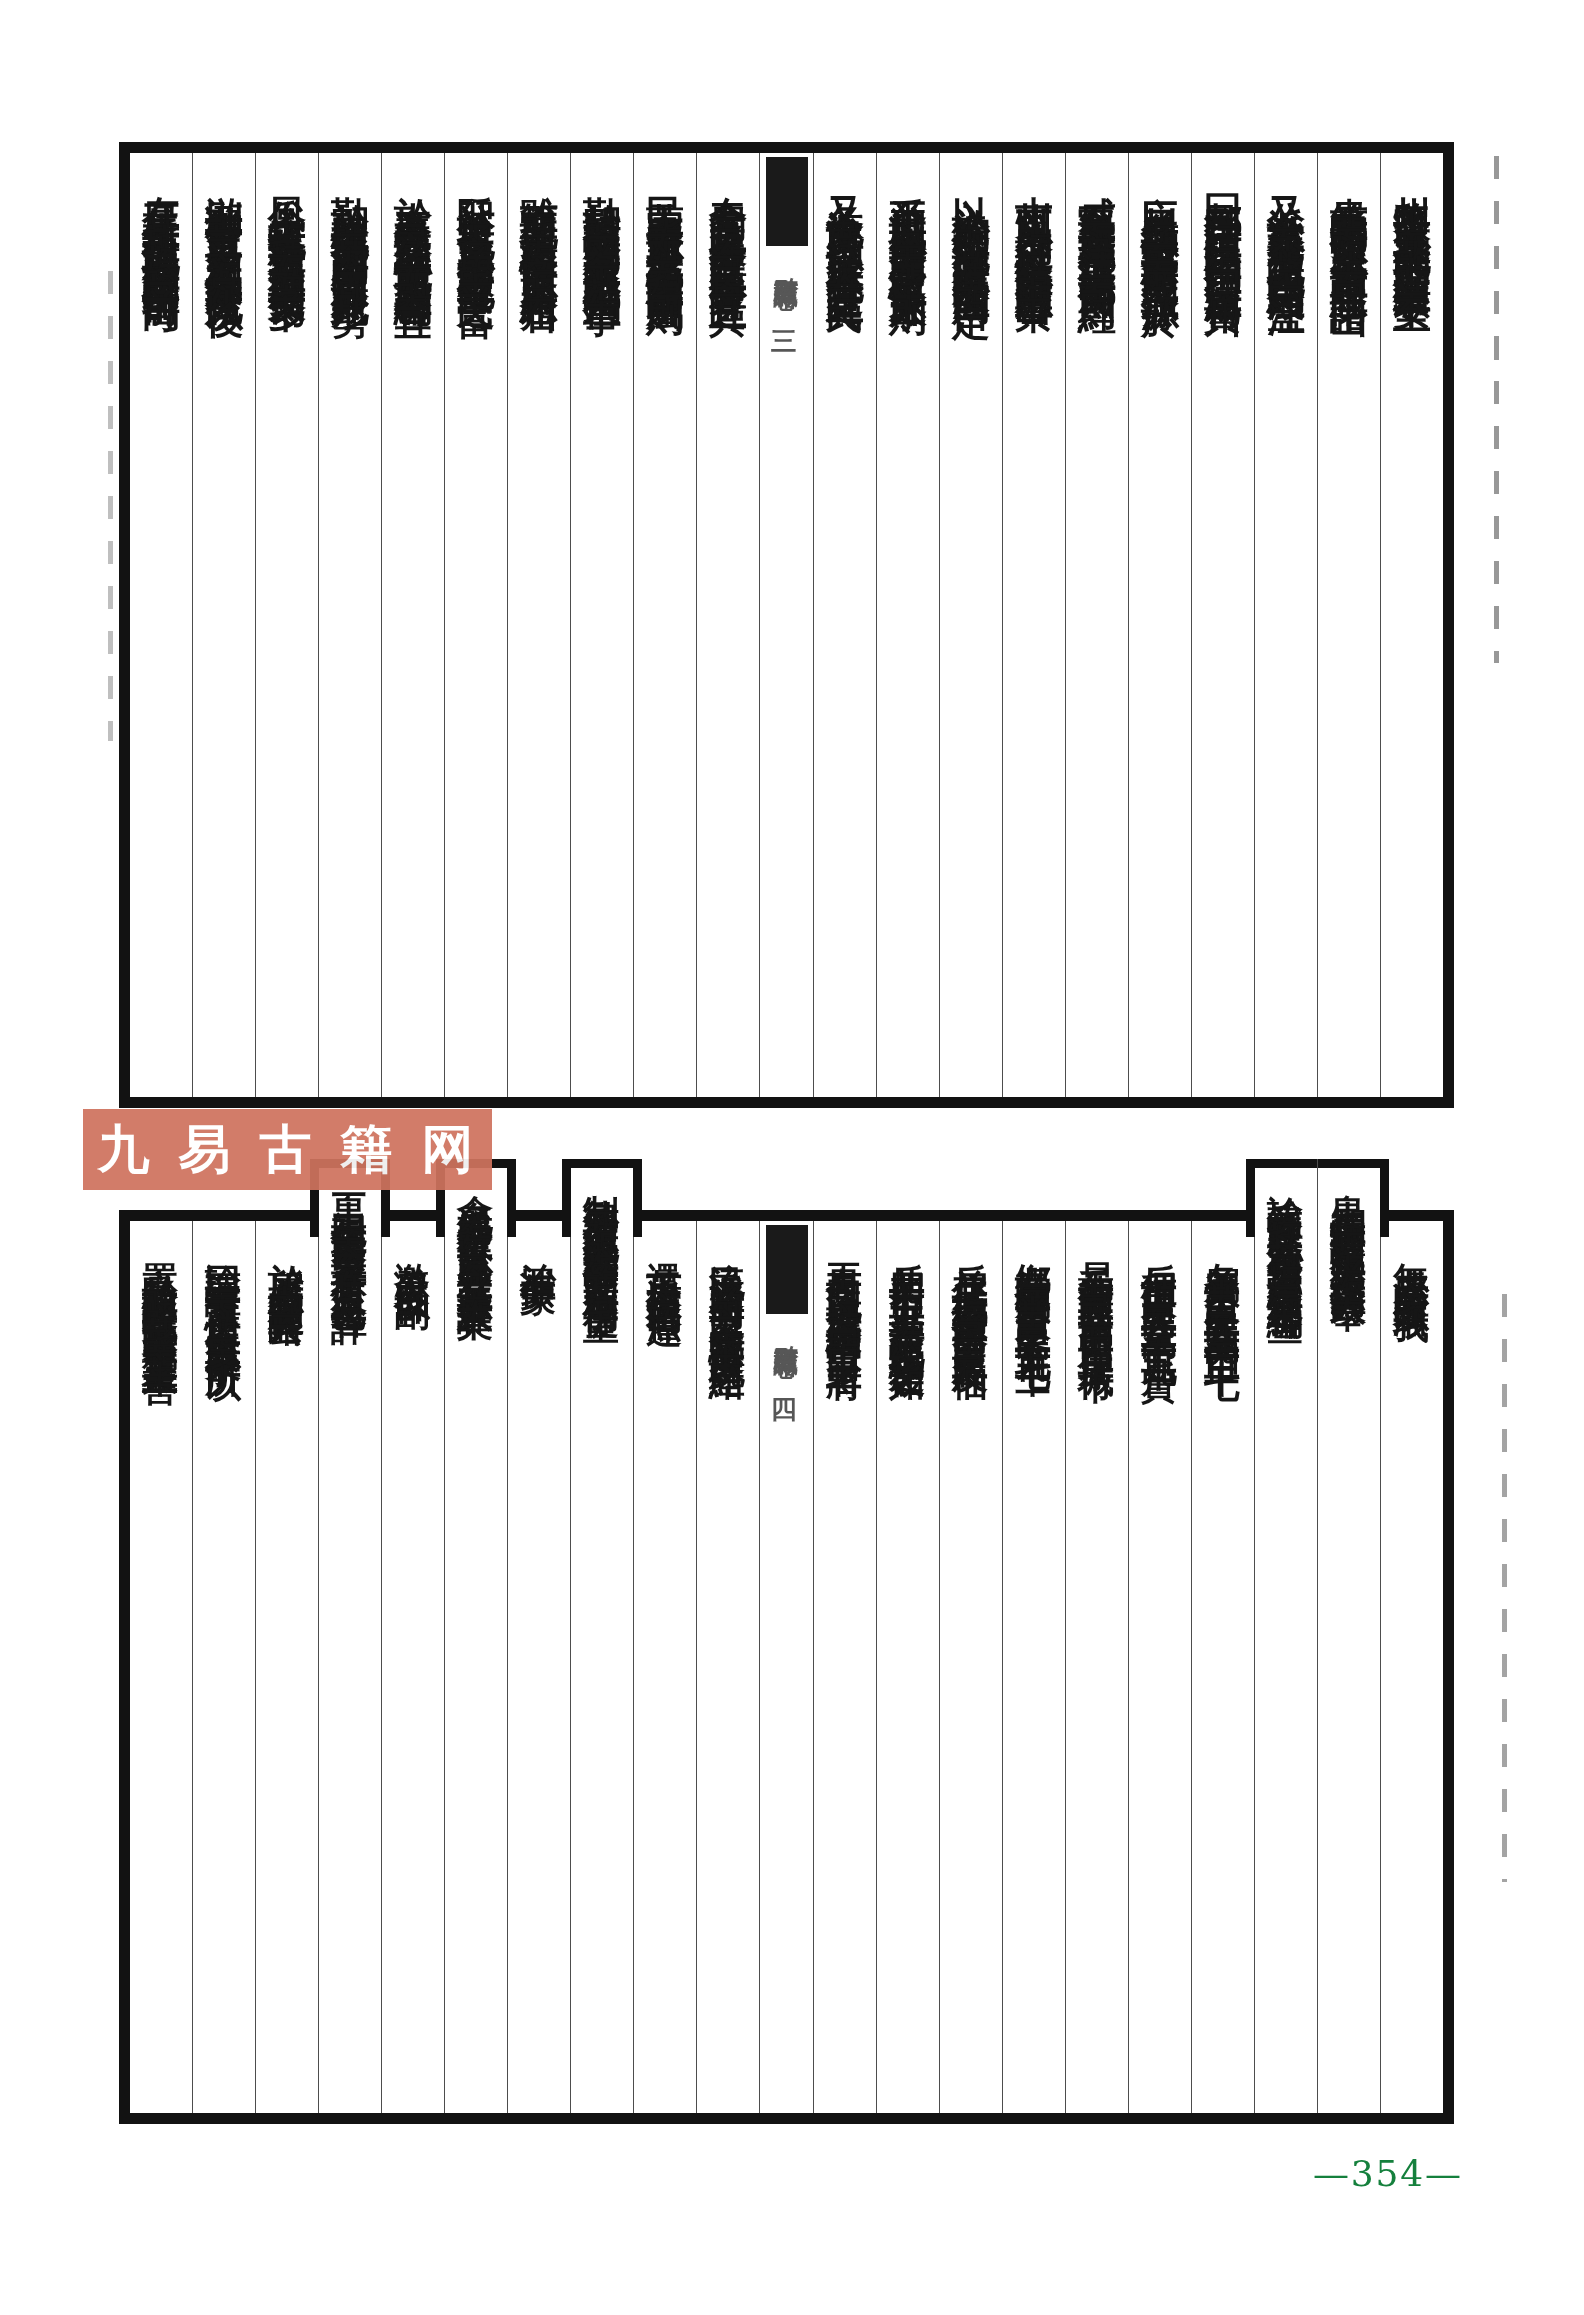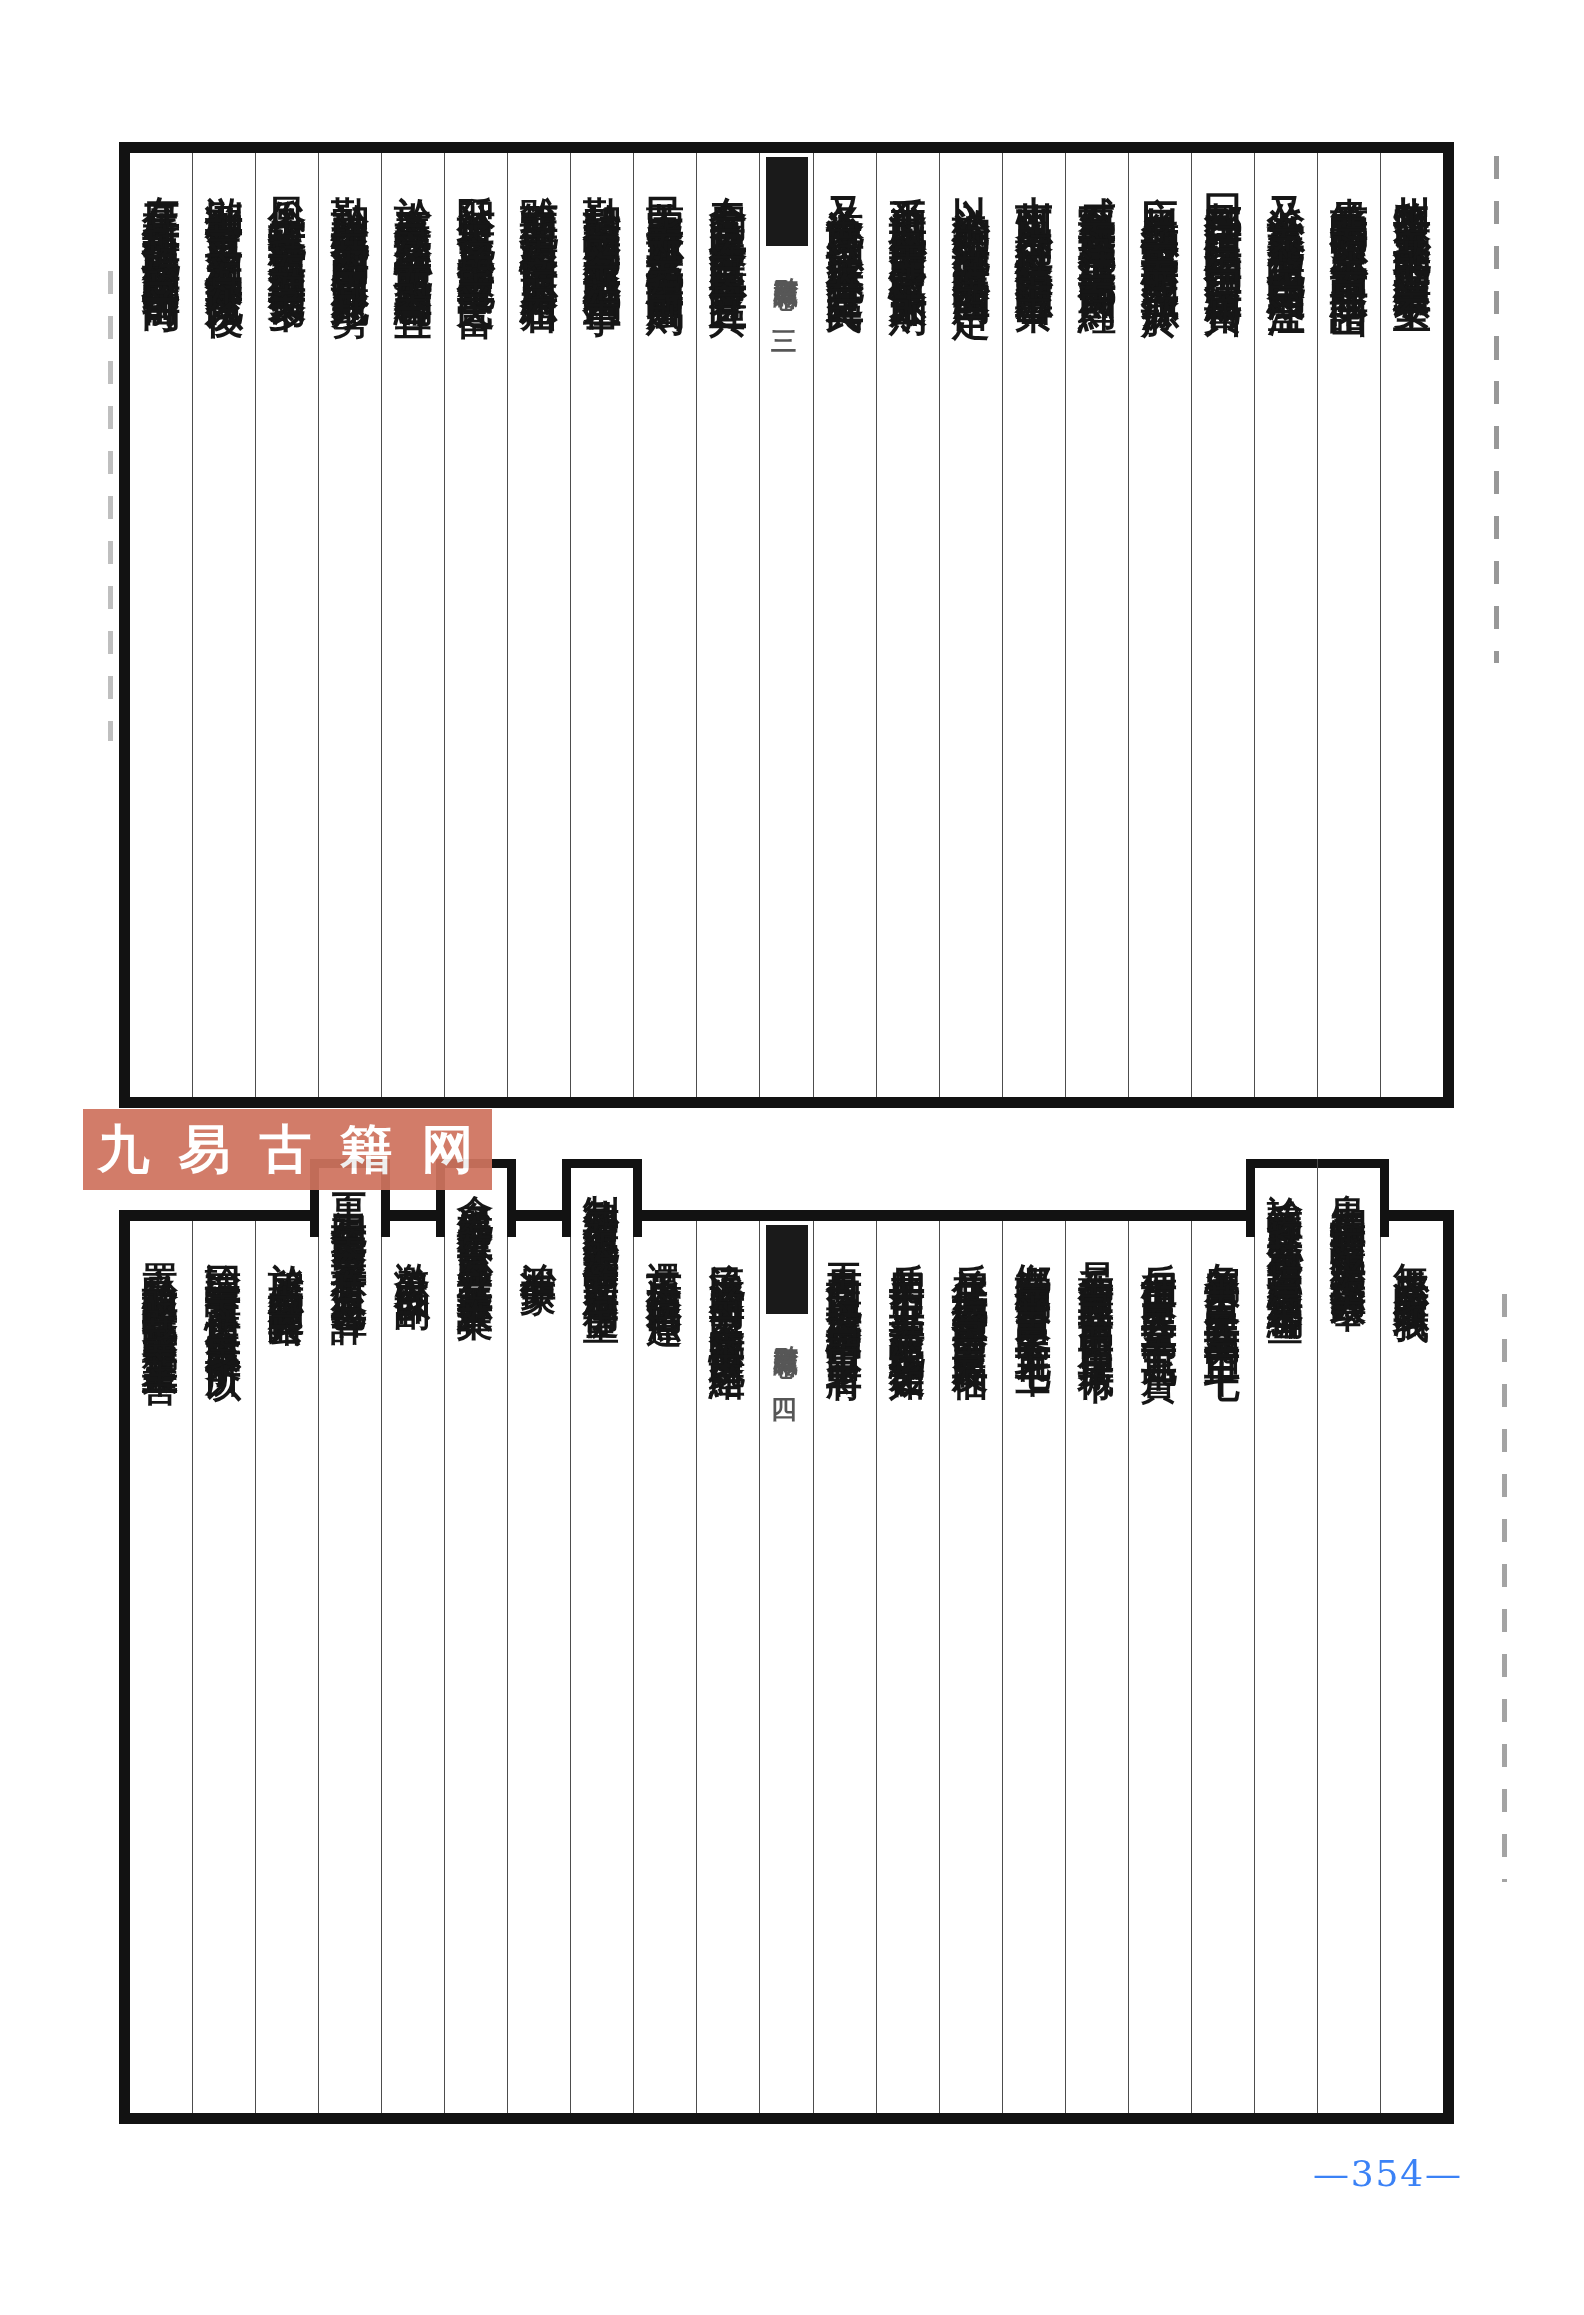--- a/index.html
+++ b/index.html
@@ -31,21 +31,21 @@
        font-size:24.4px;letter-spacing:2.7px;color:#3a3a3a;margin-top:11px;font-weight:bold;
        transform:skewX(-2deg);opacity:.85;}
   .cpage{margin-top:51px;font-size:26px;color:#2c2c2c;font-weight:bold;opacity:.8;}
   
   .watermark{position:absolute;left:83px;top:1109px;width:409px;height:81px;background:#cf735e;
        opacity:.93;z-index:9;display:flex;align-items:center;overflow:hidden;padding-left:14.5px;
        box-sizing:border-box;}
   .watermark .wm-text{font-size:52px;font-weight:bold;color:#ffffff;letter-spacing:29px;
        white-space:nowrap;font-family:"DejaVu Serif","Liberation Serif",serif;}
   
-  .pagenum{position:absolute;left:1313px;top:2153px;font-size:36px;color:#3b82f6;
+  .pagenum{position:absolute;left:1313px;top:2153px;font-size:36px;color:#15803d;
        letter-spacing:1.8px;font-family:"DejaVu Serif","Liberation Serif",serif;}
   
   .streak{position:absolute;width:4.5px;background:repeating-linear-gradient(
         to bottom,#1a1a1a 0 23.5px,transparent 23.5px 45px);z-index:1;}
   #streak-tr{left:1494px;top:156px;height:507px;opacity:.45;}
   #streak-br{left:1502px;top:1294px;height:588px;opacity:.4;}
   #streak-tl{left:108px;top:271px;height:470px;opacity:.28;}
 </style>
 </head>
 <body>

